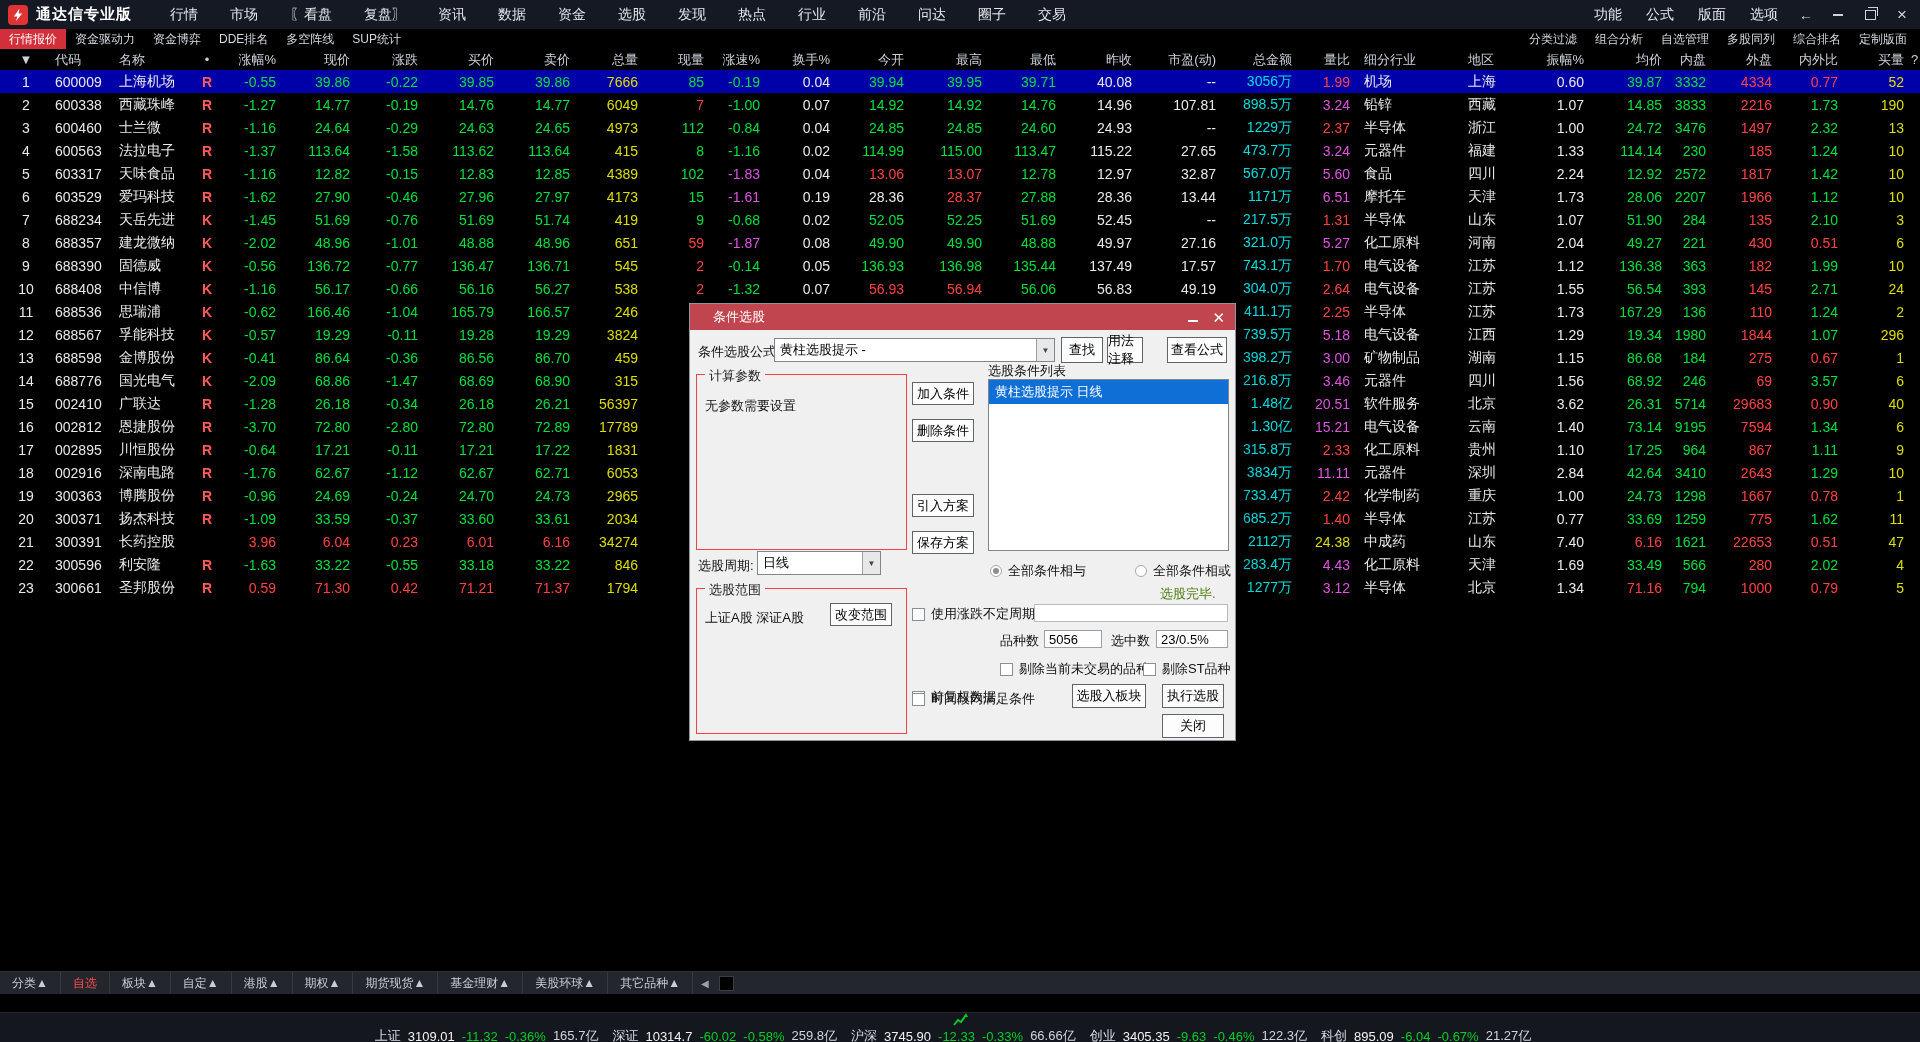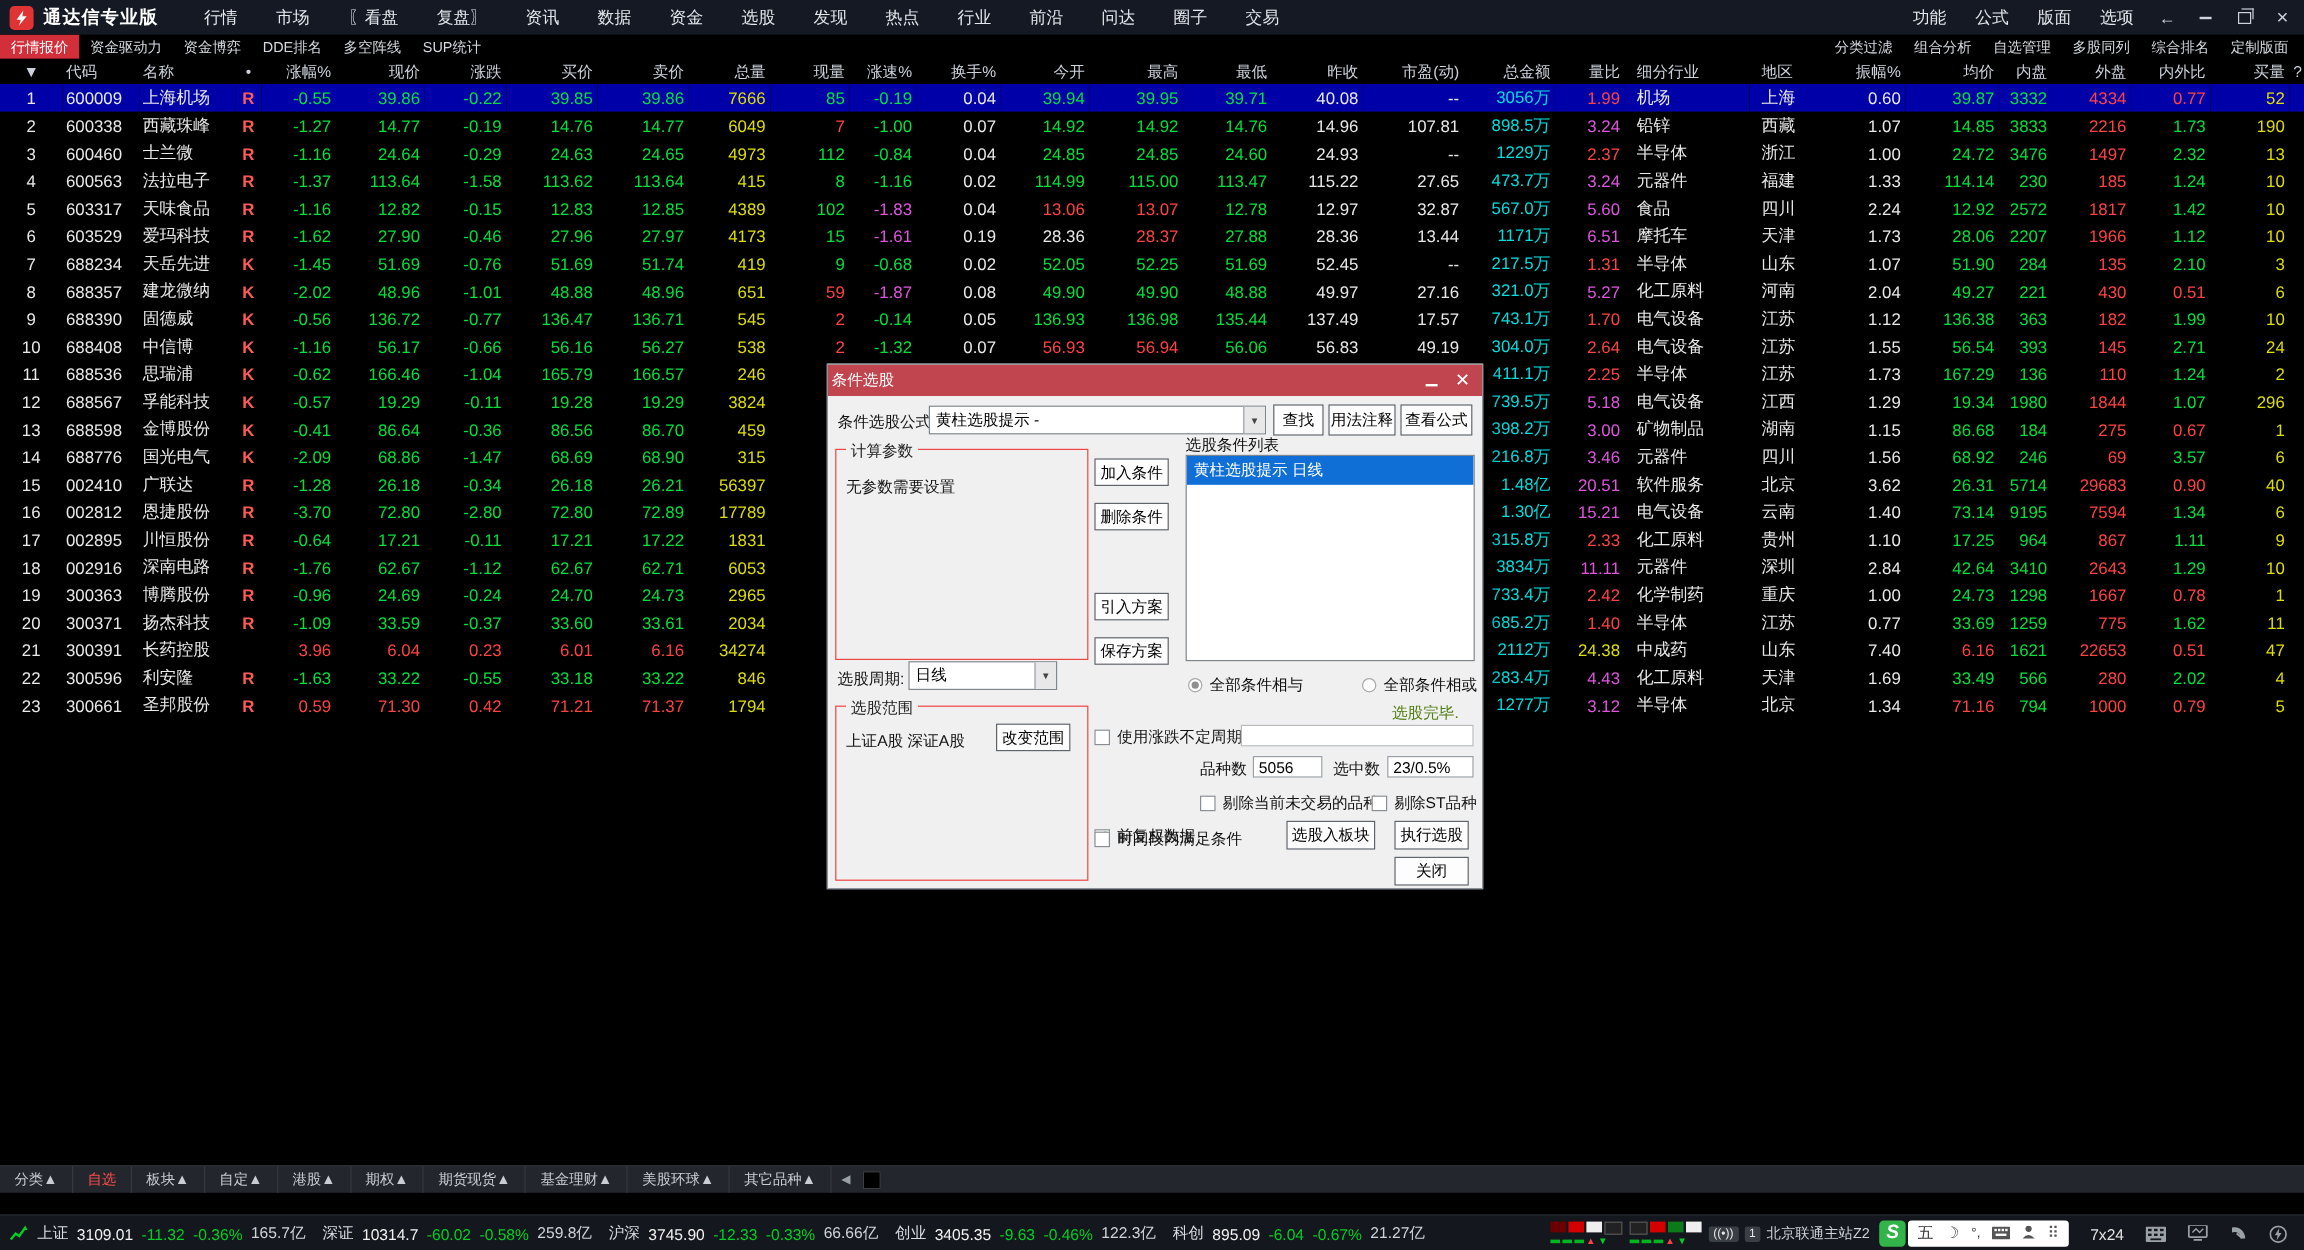--- a/index.html
+++ b/index.html
@@ -37,21 +37,21 @@
   table.q .ac{text-align:center;}
   tr.sel td{background:#0000a8;}
   .c-w{color:#e9e9e9}.c-g{color:#00e03c}.c-r{color:#ff4242}.c-y{color:#dede00}
   .c-c{color:#00dede}.c-m{color:#e054e0}.c-e{color:transparent}
   td.mk{font-size:11px;font-weight:bold;color:#ff5a5a;text-align:center;}
   th.dim{color:#8d939c;}
   
   .dialog{position:absolute;left:689px;top:303px;width:545px;height:436px;background:#f0f0f0;
           border:1px solid #8e959d;box-shadow:3px 5px 14px rgba(0,0,0,.65);font-size:13px;color:#111;}
   .dtitle{height:26px;background:#c1454e;color:#fff;display:flex;align-items:center;font-size:13px;}
-  .dtitle span.t{padding-left:3px;}
+  .dtitle span.t{padding-left:23px;}
   .dctrls{margin-left:auto;display:flex;align-items:center;gap:14px;padding-right:10px;color:#fff;}
   .dmin{width:10px;height:2px;background:#fff;display:inline-block;}
   .dclose{font-size:15px;line-height:15px;}
   .dbody{position:relative;width:100%;height:410px;}
   .dbody .abs{position:absolute;}
   .btn{background:#fdfdfd;border:1px solid #5f646b;color:#000;font-size:13px;
        display:flex;align-items:center;justify-content:center;box-sizing:border-box;}
   .combo{background:#fff;border:1px solid #80868d;box-sizing:border-box;display:flex;align-items:center;}
   .combo .ctext{flex:1;padding-left:5px;font-size:13px;color:#000;white-space:nowrap;overflow:hidden;}
   .combo .carrow{width:17px;align-self:stretch;background:#e8e8e8;border-left:1px solid #9aa0a6;
@@ -73,21 +73,21 @@
   .dlabel{font-size:13px;color:#111;white-space:nowrap;}
   
   .tabsbar{position:absolute;left:0;top:971px;width:1920px;height:22px;background:#23262c;
            display:flex;align-items:center;font-size:12px;color:#c9ced5;border-top:1px solid #2e3137;}
   .tab{padding:0 12px;line-height:22px;border-right:1px solid #36393f;white-space:nowrap;}
   .tab.active{color:#ff4d4d;}
   .tab-arrow{padding:0 8px;color:#9aa0a8;font-size:10px;}
   .tab-sq{width:13px;height:13px;background:#000;border:1px solid #3a3d43;margin-left:2px;}
   
   .statusbar{position:absolute;left:0;top:1012px;width:1920px;height:30px;background:#14171d;
-             border-top:1px solid #272b31;display:flex;align-items:center;font-size:13px;color:#d9dde3;}
+             border-top:1px solid #272b31;display:flex;align-items:center;font-size:13px;color:#d9dde3;flex-direction:column;}
   .sicon{margin:0 8px 0 8px;display:flex;align-items:center;}
   .idx{display:flex;align-items:center;gap:7px;margin-right:14px;white-space:nowrap;}
   .iname{color:#d9dde3}.ival{color:#f2f2f2}.ichg{color:#00cf25}.ipct{color:#00cf25}.iamt{color:#d0d4da}
   .heat{display:flex;flex-direction:column;gap:2px;margin-right:6px;}
   .heat .hr1{display:flex;gap:2px;}
   .hc{width:13px;height:9px;}
   .hr2{display:flex;gap:2px;align-items:center;height:8px;}
   .hd{width:8px;height:3px;background:#00b520;}
   .harr{font-size:8px;line-height:8px;}
   .sbadge{background:#3a3f46;color:#e8e8e8;font-size:10px;padding:1px 4px;border-radius:2px;margin-right:5px;}
@@ -959,21 +959,21 @@
       <span class="dclose">✕</span>
     </span>
   </div>
   <div class="dbody">
     <span class="abs dlabel" style="left:8px;top:13px;text-align:right;">条件选股公式</span>
     <span class="abs combo" style="left:84px;top:8px;width:281px;height:24px;">
       <span class="ctext">黄柱选股提示 -</span>
       <span class="carrow">▼</span>
     </span>
     <span class="abs btn" style="left:371px;top:7px;width:42px;height:26px;">查找</span>
-    <span class="abs btn" style="left:417px;top:7px;width:56px;height:26px;">用法注释</span>
+    <span class="abs btn" style="left:417px;top:7px;width:36px;height:26px;">用法注释</span>
     <span class="abs btn" style="left:477px;top:7px;width:60px;height:26px;">查看公式</span>
 
     <div class="abs group" style="left:6px;top:44px;width:211px;height:176px;">
       <span class="glabel">计算参数</span>
       <span class="abs dlabel" style="left:8px;top:22px;">无参数需要设置</span>
     </div>
 
     <span class="abs btn" style="left:222px;top:52px;width:62px;height:23px;">加入条件</span>
     <span class="abs btn" style="left:222px;top:89px;width:62px;height:23px;">删除条件</span>
     <span class="abs btn" style="left:222px;top:164px;width:62px;height:23px;">引入方案</span>

